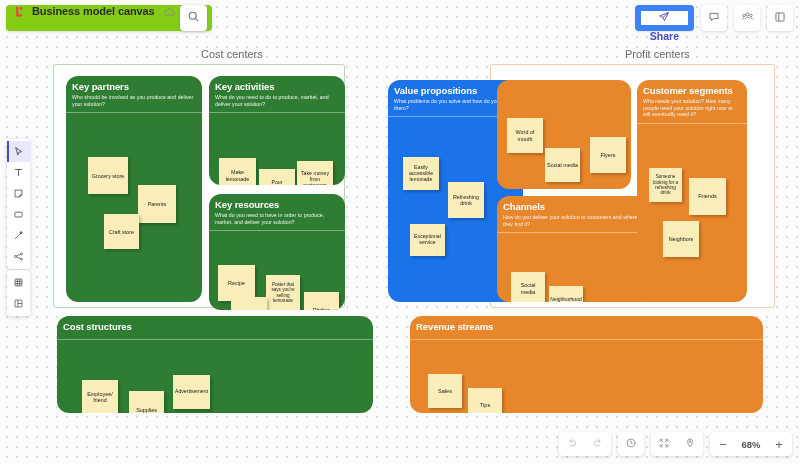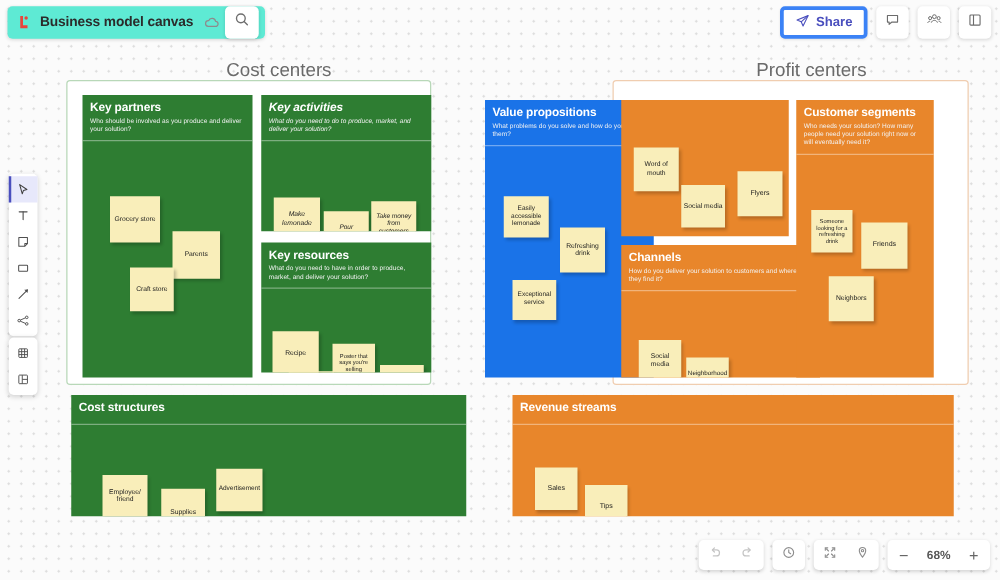--- a/index.html
+++ b/index.html
@@ -17,43 +17,43 @@
     background-color: #fbfbfb;
     background-image: radial-gradient(#dcdcdc 0.8px, transparent 0.9px);
     background-size: 10px 10px;
     background-position: 2px 2px;
   }
 
   
   .topbar { position: absolute; top: 0; left: 0; right: 0; height: 34px; }
   .tb-left {
     position: absolute; top: 5px; left: 6px; height: 26px;
-    display: flex; align-items: center;
-    background: #5eead4; border-radius: 4px;
+    display: flex; 
+    background: #84cc16; border-radius: 4px;
     box-shadow: 0 1px 3px rgba(0,0,0,.14);
     padding: 0 7px 0 6px;
   }
   .logo { width: 14px; height: 14px; margin-right: 6px; display: block; }
   .doc-title {
     font-size: 11px; font-weight: bold; color: #2b2b2b;
     letter-spacing: -0.1px; white-space: nowrap; margin-right: 7px;
   }
   .tb-icon { width: 15px; height: 15px; display: flex; align-items: center; justify-content: center; color: #7a7a7a; }
   .tb-sep { width: 1px; height: 16px; background: #e6e6e6; margin: 0 6px; }
   .tb-search {
     position: absolute; top: 5px; left: 180px; width: 27px; height: 26px;
     background: #fff; border-radius: 4px; box-shadow: 0 1px 3px rgba(0,0,0,.14);
     display: flex; align-items: center; justify-content: center; color: #6f6f6f;
   }
   .tb-right { position: absolute; top: 5px; right: 7px; display: flex; align-items: center; gap: 7px; }
   .share-btn {
     height: 26px; display: flex; align-items: center; gap: 5px;
-    background: #fff; border: 3px solid #3b82f6; border-radius: 4px;
+    background: #fff; border: 6px solid #3b82f6; border-radius: 4px;
     padding: 0 9px; box-shadow: 0 1px 2px rgba(0,0,0,.10);
-    color: #4a4fbe; font-size: 10.5px; font-weight: bold;
+    color: #4a4fbe; font-size: 10.5px; font-weight: bold; flex-direction: column;
   }
   .icon-btn {
     width: 26px; height: 26px; background: #fff; border-radius: 4px;
     box-shadow: 0 1px 3px rgba(0,0,0,.14);
     display: flex; align-items: center; justify-content: center; color: #6c6c6c;
   }
 
   
   .tools {
     position: absolute; left: 7px; top: 139px; width: 23px;
@@ -69,32 +69,32 @@
     width: 23px; height: 21px; display: flex; align-items: center; justify-content: center;
     color: #5c5c5c; position: relative;
   }
   .tool.active { background: #e7e8fb; }
   .tool.active::before {
     content: ""; position: absolute; left: 0; top: 0; bottom: 0; width: 2px; background: #4a4fbe;
   }
 
   
   .caption {
-    position: absolute; font-size: 15px; color: #6a6a6a; white-space: nowrap;
+    position: absolute; font-size: 11px; color: #6a6a6a; white-space: nowrap; margin-left: 20px;
   }
 
   
   .frame {
     position: absolute; background: #ffffff; border-radius: 3px;
   }
   .frame.green  { border: 1px solid #b8d8b8; }
   .frame.orange { border: 1px solid #f0cdb0; }
 
   
-  .block { position: absolute; border-radius: 0; overflow: hidden; }
+  .block { position: absolute; border-radius: 12px; overflow: hidden; }
   .block .hdr { padding: 5px 6px 5px 6px; border-bottom: 1px solid rgba(255,255,255,.38); }
   .block .hdr h3 {
     font-size: 9.5px; font-weight: bold; color: #ffffff; letter-spacing: -0.1px;
     line-height: 11px; margin-bottom: 2px;
   }
   .block .hdr p {
     font-size: 5.2px; color: #f3f3f3; line-height: 6.6px; letter-spacing: 0.05px;
   }
   .block.green  { background: #2e7d32; }
   .block.blue   { background: #1a73e8; }
@@ -276,32 +276,32 @@
         <div class="hdr">
           <h3>Key partners</h3>
           <p>Who should be involved as you produce and deliver your solution?</p>
         </div>
         <div class="body">
           <div class="note" style="left: 22px; top: 44px; width: 40px; height: 37px; font-size: 5.4px;">Grocery store</div>
           <div class="note" style="left: 72px; top: 72px; width: 38px; height: 38px; font-size: 5.4px;">Parents</div>
           <div class="note" style="left: 38px; top: 101px; width: 35px; height: 35px; font-size: 5.4px;">Craft store</div>
         </div>
       </div>
-      <div class="block green" style="left: 209px; top: 76px; width: 136px; height: 109px; font-style: italic;">
+      <div class="block green" style="left: 209px; top: 76px; width: 136px; height: 109px;">
         <div class="hdr">
           <h3>Key activities</h3>
           <p>What do you need to do to produce, market, and deliver your solution?</p>
         </div>
         <div class="body">
           <div class="note" style="left: 10px; top: 45px; width: 37px; height: 35px; font-size: 5.4px;">Make lemonade</div>
           <div class="note" style="left: 50px; top: 56px; width: 36px; height: 39px; font-size: 5.2px;">Pour lemonade into glasses</div>
           <div class="note" style="left: 88px; top: 48px; width: 36px; height: 38px; font-size: 5.2px;">Take money from customers</div>
         </div>
       </div>
-      <div class="block green" style="left: 209px; top: 194px; width: 136px; height: 104px;">
+      <div class="block green" style="left: 209px; top: 194px; width: 136px; height: 116px;">
         <div class="hdr">
           <h3>Key resources</h3>
           <p>What do you need to have in order to produce, market, and deliver your solution?</p>
         </div>
         <div class="body">
           <div class="note" style="left: 9px; top: 34px; width: 37px; height: 36px; font-size: 5.4px;">Recipe</div>
           <div class="note" style="left: 57px; top: 44px; width: 34px; height: 35px; font-size: 4.6px;">Poster that says you're selling lemonade</div>
           <div class="note" style="left: 22px; top: 66px; width: 36px; height: 35px; font-size: 5.4px;">Cups</div>
           <div class="note" style="left: 95px; top: 61px; width: 35px; height: 36px; font-size: 5.4px;">Pitcher</div>
         </div>

